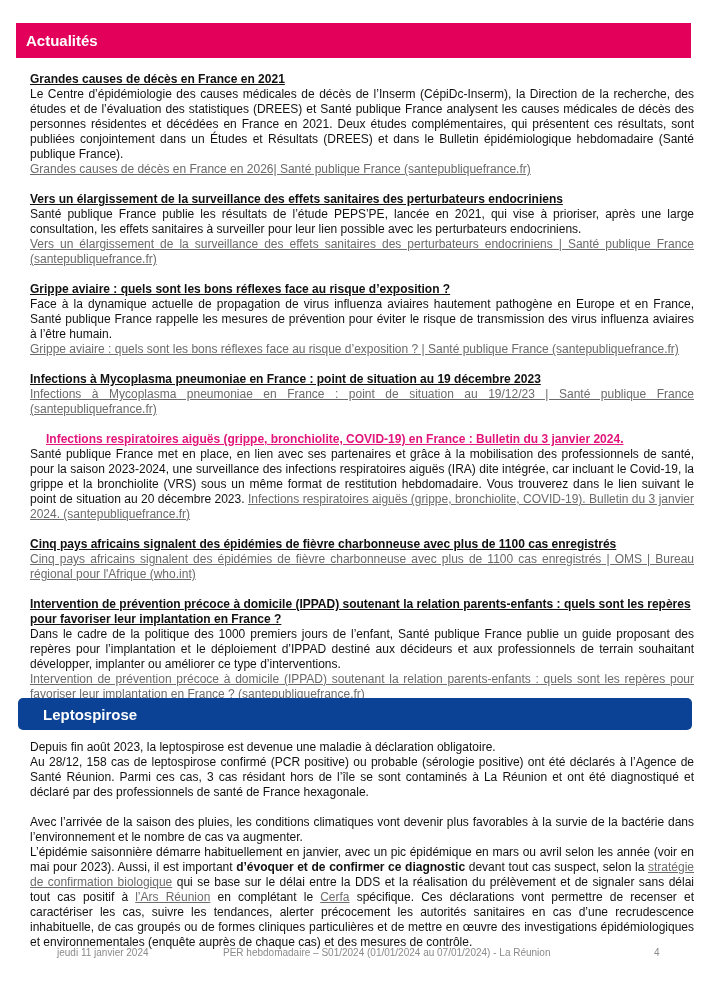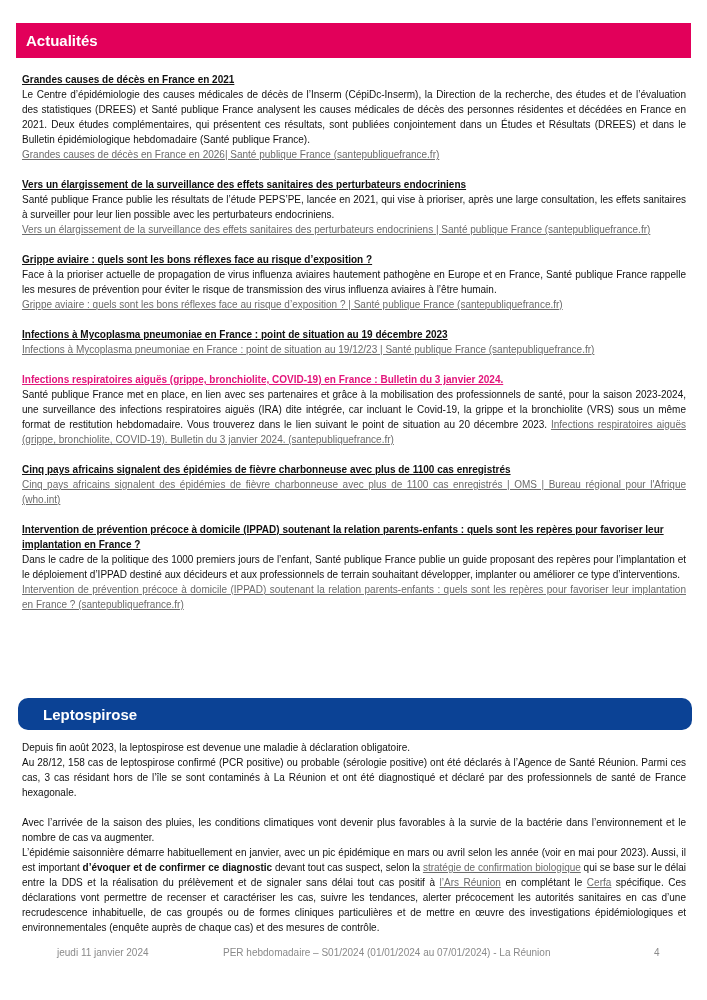--- a/index.html
+++ b/index.html
@@ -38,44 +38,45 @@
       top: 23px;
       height: 35px;
       background: #e2005a;
     }
     .header-lepto {
       top: 698px;
       left: 18px;
       width: 674px;
       height: 32px;
       background: #0b4295;
-      border-radius: 10px;
+      border-radius: 5px;
       padding-left: 25px;
     }
     .content {
       position: absolute;
-      left: 22px;
+      left: 30px;
       width: 664px;
-      font-size: 10px;
+      font-size: 12px;
       line-height: 15px;
       text-align: justify;
     }
     .actualites-body { top: 72px; }
     .lepto-body { top: 740px; }
     .news-item {
       margin: 0 0 15px 0;
     }
     .news-title {
       font-weight: bold;
       text-decoration: underline;
       display: block;
       text-align: left;
     }
     .news-title.pink {
       color: #e2157a;
+      margin-left: 16px;
     }
     .news-text { display: inline; }
     .news-link {
       color: #6b6b6b;
       text-decoration: underline;
       cursor: pointer;
     }
     .block-link { display: block; }
     p.para {
       margin: 0;
@@ -118,21 +119,21 @@
     </div>
 
     <div class="news-item">
       <span class="news-title">Vers un élargissement de la surveillance des effets sanitaires des perturbateurs endocriniens</span>
       <span class="news-text">Santé publique France publie les résultats de l’étude PEPS’PE, lancée en 2021, qui vise à prioriser, après une large consultation, les effets sanitaires à surveiller pour leur lien possible avec les perturbateurs endocriniens.</span>
       <a class="news-link block-link">Vers un élargissement de la surveillance des effets sanitaires des perturbateurs endocriniens | Santé publique France (santepubliquefrance.fr)</a>
     </div>
 
     <div class="news-item">
       <span class="news-title">Grippe aviaire : quels sont les bons réflexes face au risque d’exposition ?</span>
-      <span class="news-text">Face à la prioriser actuelle de propagation de virus influenza aviaires hautement pathogène en Europe et en France, Santé publique France rappelle les mesures de prévention pour éviter le risque de transmission des virus influenza aviaires à l’être humain.</span>
+      <span class="news-text">Face à la dynamique actuelle de propagation de virus influenza aviaires hautement pathogène en Europe et en France, Santé publique France rappelle les mesures de prévention pour éviter le risque de transmission des virus influenza aviaires à l’être humain.</span>
       <a class="news-link block-link">Grippe aviaire : quels sont les bons réflexes face au risque d’exposition ? | Santé publique France (santepubliquefrance.fr)</a>
     </div>
 
     <div class="news-item">
       <span class="news-title">Infections à Mycoplasma pneumoniae en France : point de situation au 19 décembre 2023</span>
       <a class="news-link block-link">Infections à Mycoplasma pneumoniae en France : point de situation au 19/12/23 | Santé publique France (santepubliquefrance.fr)</a>
     </div>
 
     <div class="news-item">
       <a class="news-title pink">Infections respiratoires aiguës (grippe, bronchiolite, COVID-19) en France : Bulletin du 3 janvier 2024.</a>

